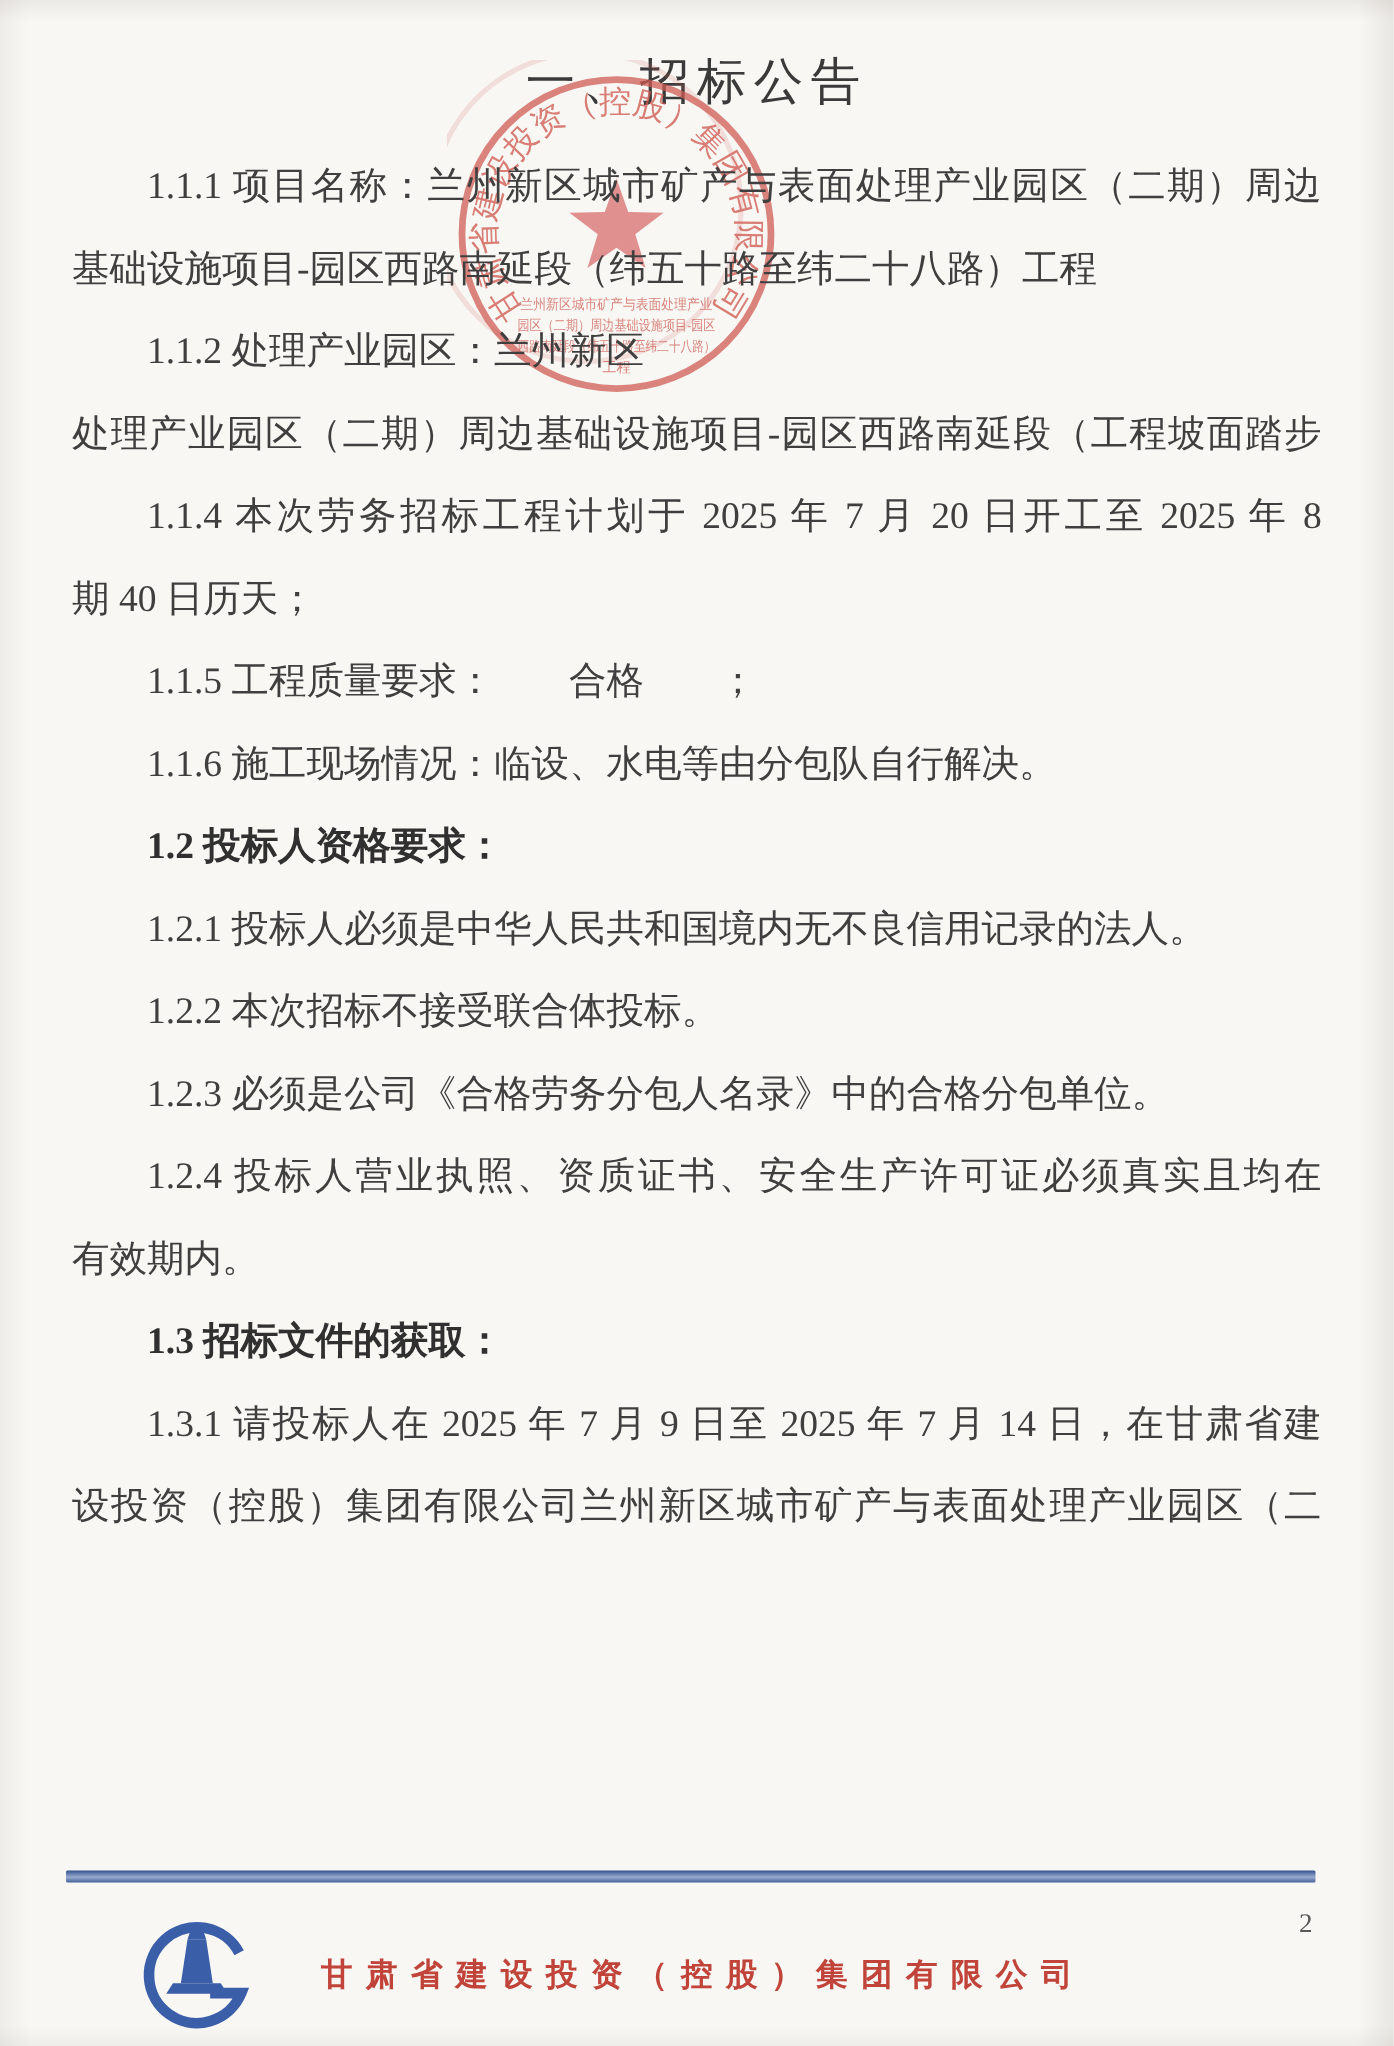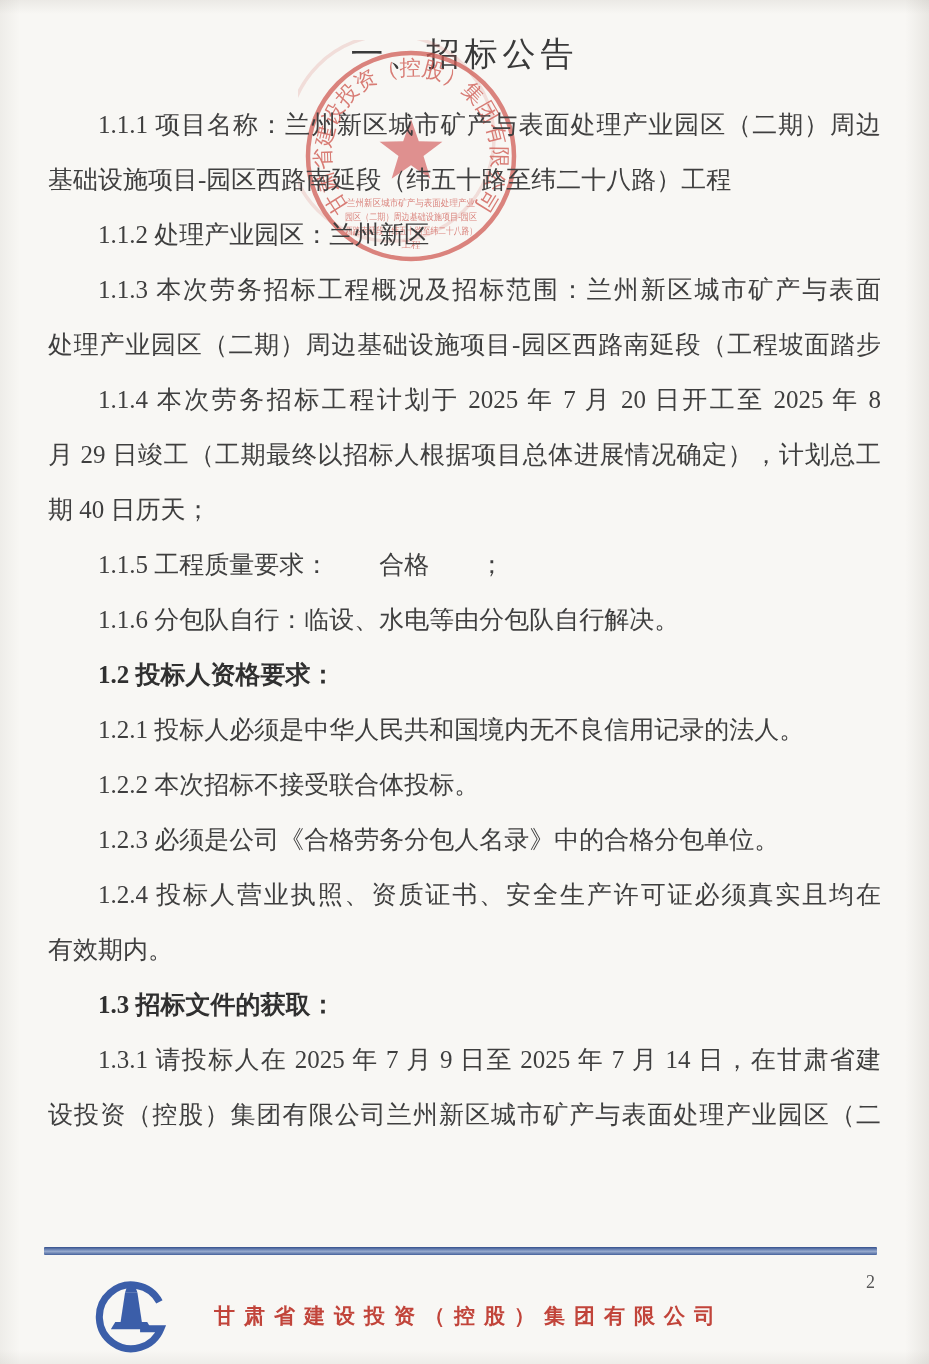--- a/index.html
+++ b/index.html
@@ -71,27 +71,25 @@
       <text x="113" y="194" textLength="132" lengthAdjust="spacingAndGlyphs">西路南延段（纬五十路至纬二十八路）</text>
       <text x="113" y="208">工程</text>
     </g>
   </g>
 </svg>
 
 <div class="doc-body">
     <div class="line ind just"><span>1.1.1 项目名称：兰州新区城市矿产与表面处理产业园区（二期）周边</span></div>
     <div class="line"><span>基础设施项目-园区西路南延段（纬五十路至纬二十八路）工程</span></div>
     <div class="line ind"><span>1.1.2 处理产业园区：兰州新区</span></div>
-    <div class="line ind just"><span>1.1.3 本次劳务招标工程概况及招标范围：兰州新区城市矿产与表面</span></div>
     <div class="line just"><span>处理产业园区（二期）周边基础设施项目-园区西路南延段（工程坡面踏步</span></div>
     <div class="line ind just"><span>1.1.4 本次劳务招标工程计划于</span><span class="u"> 2025 </span><span>年</span><span class="u"> 7 </span><span>月</span><span class="u"> 20 </span><span>日开工至</span><span class="u"> 2025 </span><span>年</span><span class="u"> 8</span></div>
-    <div class="line just"><span>月</span><span class="u"> 29 </span><span>日竣工（工期最终以招标人根据项目总体进展情况确定），计划总工</span></div>
     <div class="line"><span>期</span><span class="u"> 40 </span><span>日历天；</span></div>
     <div class="line ind"><span>1.1.5 工程质量要求：</span><span class="u">　　合格　　</span><span>；</span></div>
-    <div class="line ind"><span>1.1.6 分包队自行：临设、水电等由</span><span class="u">分包队自行</span><span>解决。</span></div>
+    <div class="line ind"><span>1.1.6 施工现场情况：临设、水电等由</span><span class="u">分包队自行</span><span>解决。</span></div>
     <div class="line b ind"><span>1.2 投标人资格要求：</span></div>
     <div class="line ind"><span>1.2.1 投标人必须是中华人民共和国境内无不良信用记录的法人。</span></div>
     <div class="line ind"><span>1.2.2 本次招标不接受联合体投标。</span></div>
     <div class="line ind"><span>1.2.3 必须是公司《合格劳务分包人名录》中的合格分包单位。</span></div>
     <div class="line ind just"><span>1.2.4 投标人营业执照、资质证书、安全生产许可证必须真实且均在</span></div>
     <div class="line"><span>有效期内。</span></div>
     <div class="line b ind"><span>1.3 招标文件的获取：</span></div>
     <div class="line ind just"><span>1.3.1 请投标人在 </span><span class="u">2025 年 7 月 9 日</span><span>至 </span><span class="u">2025 年 7 月 14 日</span><span>，在</span><span class="u">甘肃省建</span></div>
     <div class="line just"><span class="u">设投资（控股）集团有限公司兰州新区城市矿产与表面处理产业园区（二</span></div>
   </div>

